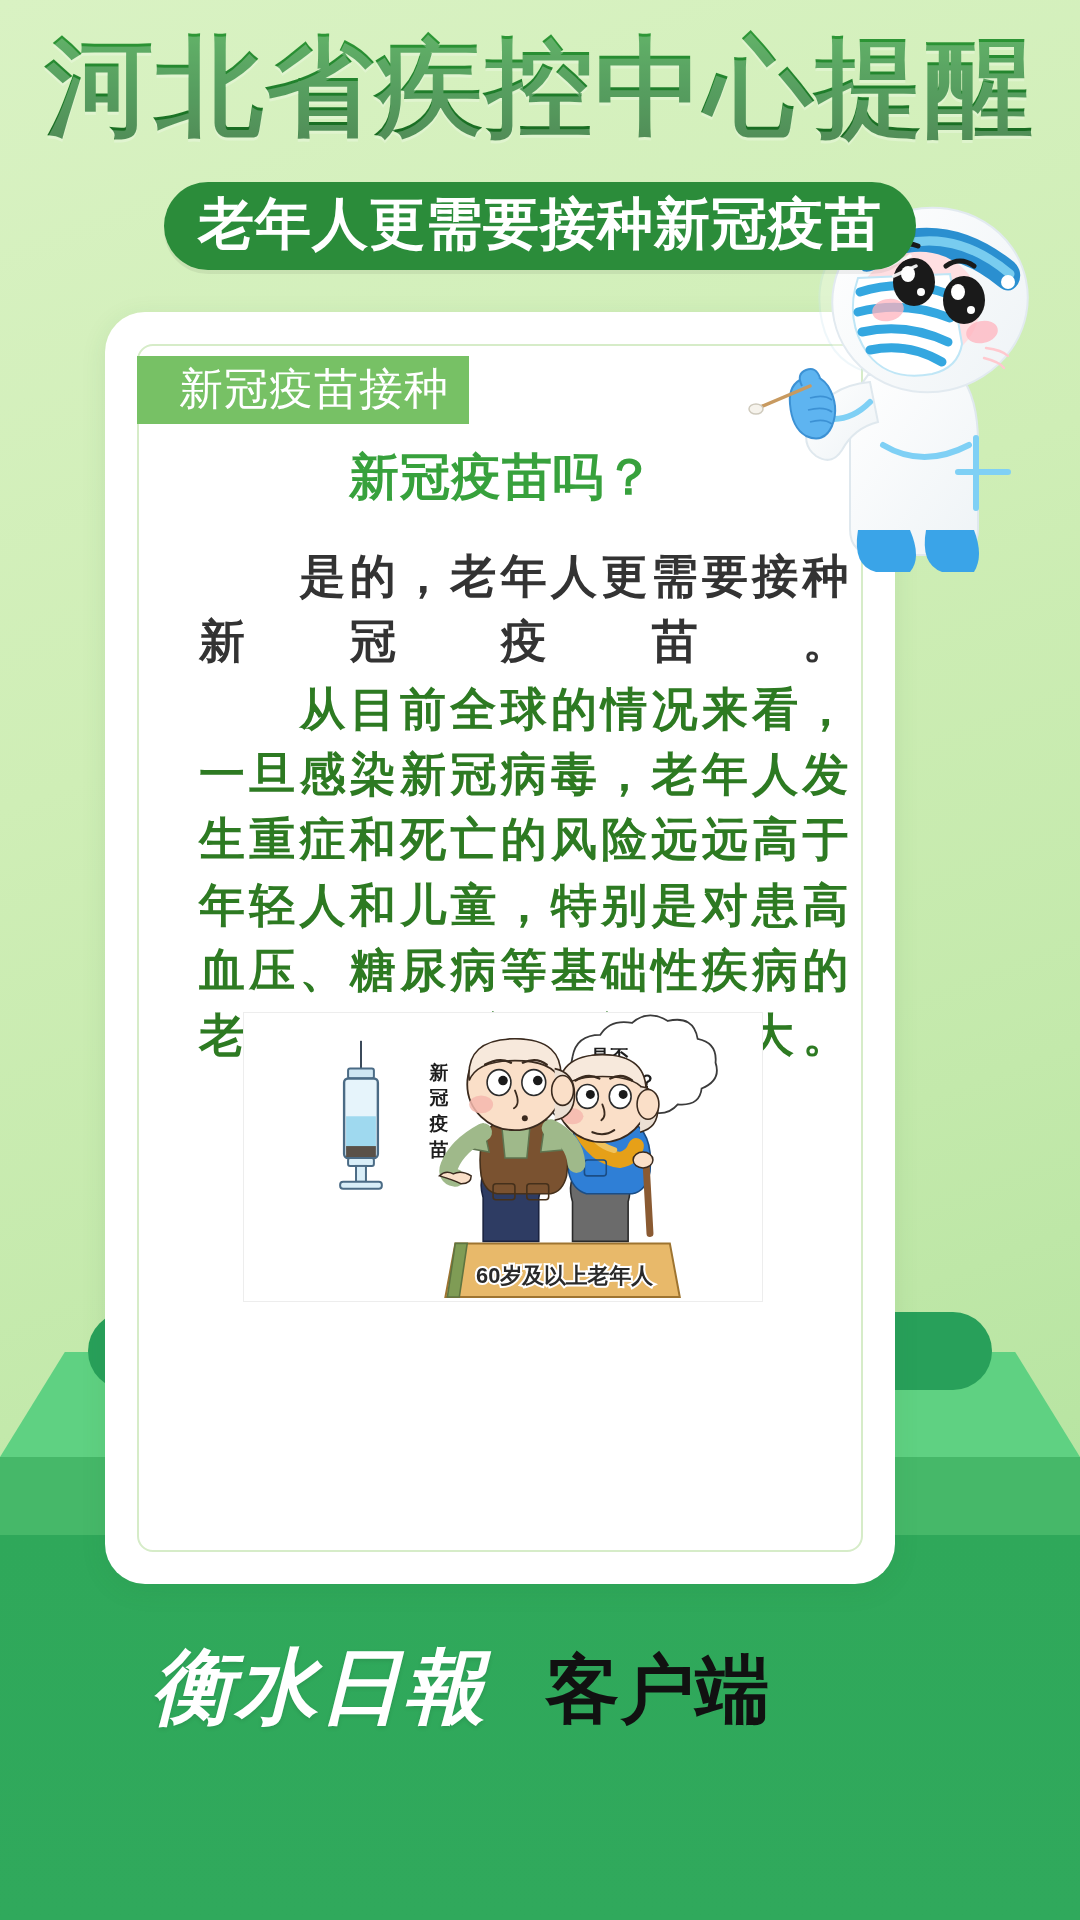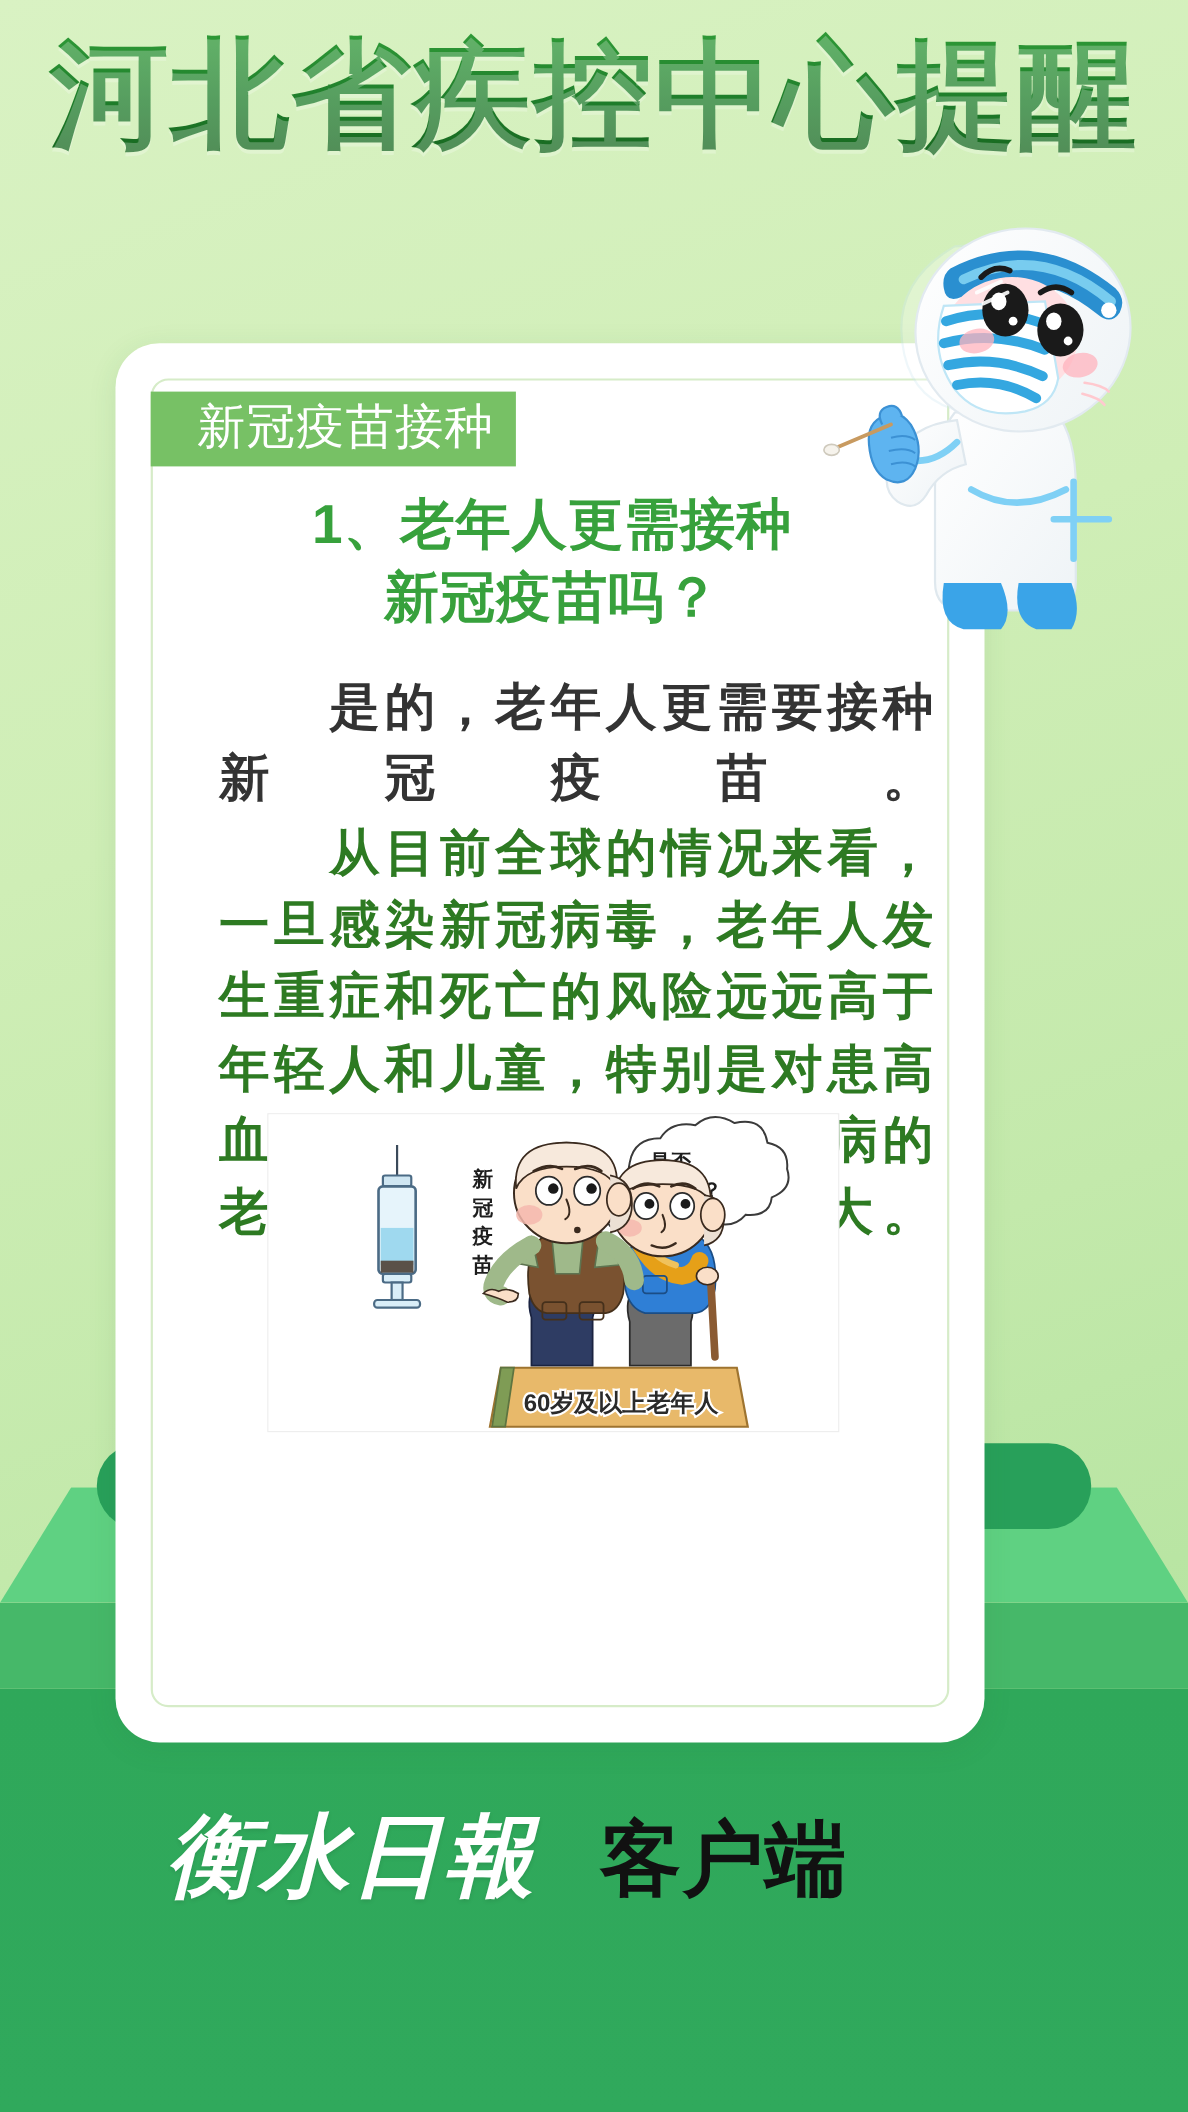--- a/index.html
+++ b/index.html
@@ -175,31 +175,33 @@
 
   <div class="band-dark"></div>
   <div class="band-mid"></div>
   <div class="trapezoid"></div>
   <div class="accent-bar"></div>
 
   <div class="title-wrap">
     <div class="main-title">河北省疾控中心提醒</div>
   </div>
 
+  <div class="pill">
+    <span>老年人更需要接种新冠疫苗</span>
+  </div>
 
   <div class="card">
     <div class="card-inner"></div>
 
     <div class="tag">
       <span>新冠疫苗接种</span>
     </div>
 
     <div class="content">
       <div class="qtitle">
-        <span class="l1">1、老年人更需接种</span>
         <span class="l2">新冠疫苗吗？</span>
       </div>
 
       <div class="para dark"><span class="indent"></span><span>是的，老年人更需要接种新冠疫苗。</span></div>
 
       <div class="para green"><span class="indent"></span><span>从目前全球的情况来看，一旦感染新冠病毒，老年人发生重症和死亡的风险远远高于年轻人和儿童，特别是对患高血压、糖尿病等基础性疾病的老年人，危害程度会更大。</span></div>
     </div>
 
     <div class="illus">
       <svg viewBox="0 0 520 290" xmlns="http://www.w3.org/2000/svg">

